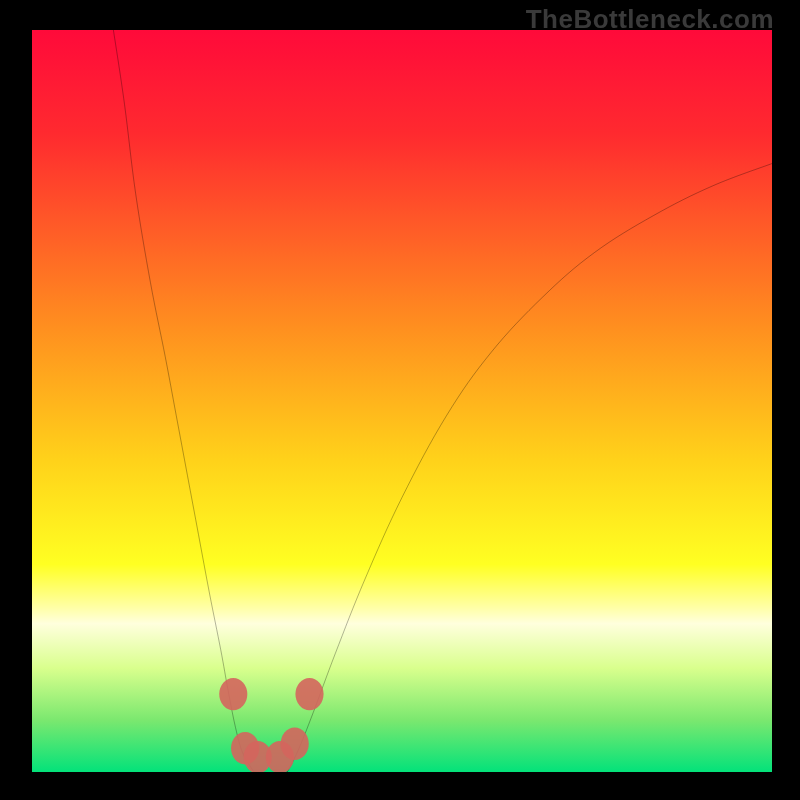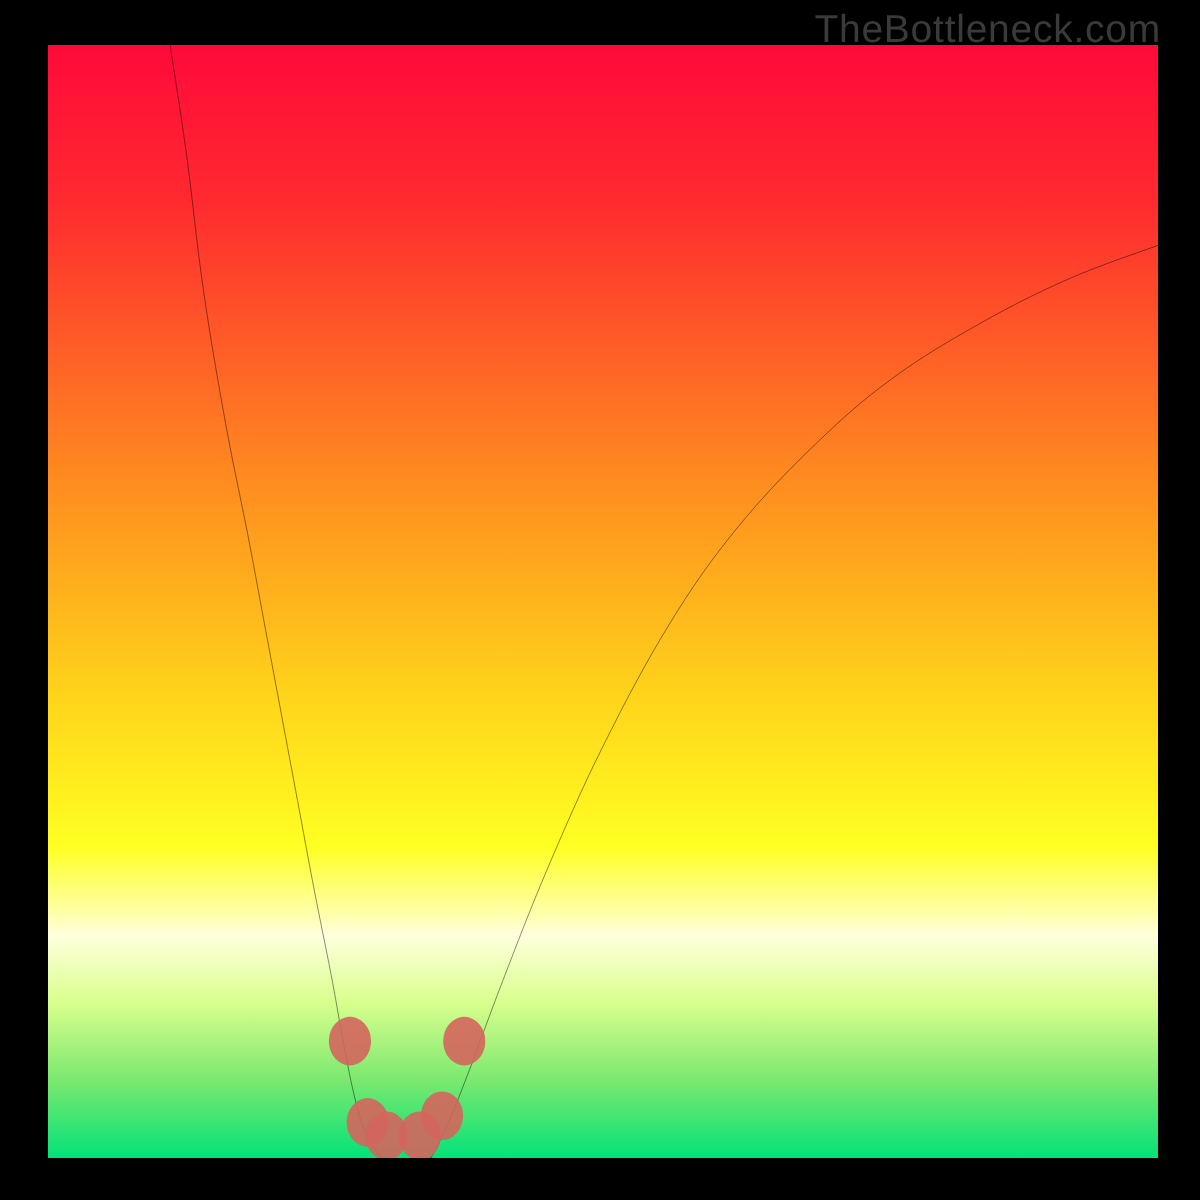--- a/index.html
+++ b/index.html
@@ -23,21 +23,21 @@
     width: 740px;
     height: 742px;
     overflow: hidden;
   }
   .watermark {
     position: absolute;
     top: 4px;
     right: 26px;
     color: #3a3a3a;
     font-size: 26px;
-    font-weight: 400;
+    font-weight: 700;
     letter-spacing: 0.5px;
     user-select: none;
   }
   svg { display: block; }
 </style>
 </head>
 <body>
 
 <div class="frame">
   <div class="watermark">TheBottleneck.com</div>

